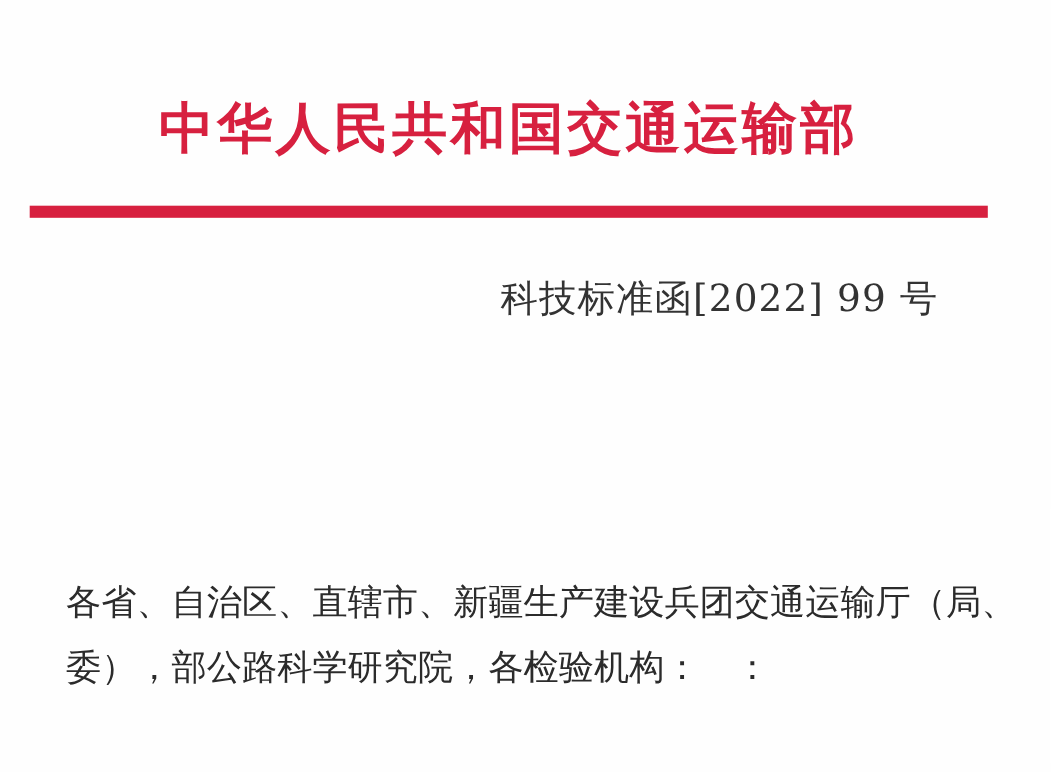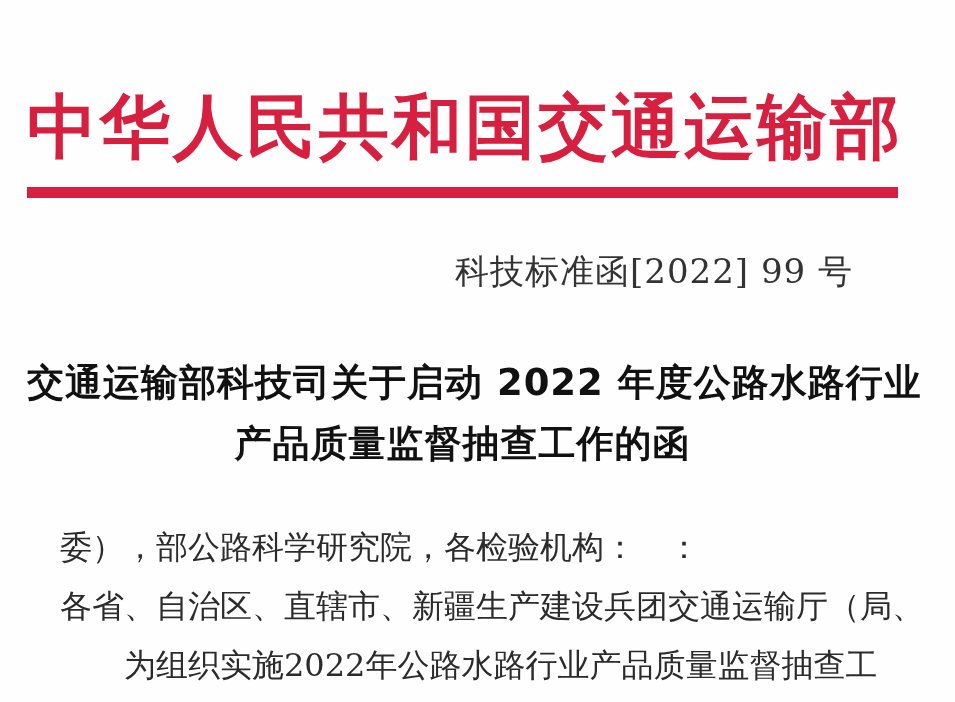--- a/index.html
+++ b/index.html
@@ -19,21 +19,21 @@
     overflow: hidden;
     font-family: "DejaVu Serif", "Liberation Serif", serif;
   }
   .masthead-title {
     position: absolute;
     top: 92px;
     left: 27px;
     width: 871px;
     text-align: center;
     font-family: "DejaVu Serif", "Liberation Serif", serif;
-    font-size: 70px;
+    font-size: 50px;
     font-weight: bold;
     letter-spacing: 3px;
     line-height: 1.0;
     color: var(--red);
     white-space: nowrap;
   }
   .masthead-rule {
     position: absolute;
     top: 187px;
     left: 27px;
@@ -82,24 +82,19 @@
 <body>
 
 <div class="page">
 
   <div class="masthead-title">中华人民共和国交通运输部</div>
 
   <div class="masthead-rule"></div>
 
   <div class="doc-number">科技标准函[2022] 99 号</div>
 
-  <div class="letter-title">
-    <div class="t-line">交通运输部科技司关于启动 2022 年度公路水路行业</div>
-    <div class="t-line">产品质量监督抽查工作的函</div>
-  </div>
 
   <div class="letter-body">
+    <p>各省、自治区、直辖市、新疆生产建设兵团交通运输厅（局、</p>
     <p>委），部公路科学研究院，各检验机构：　：</p>
-    <p>各省、自治区、直辖市、新疆生产建设兵团交通运输厅（局、</p>
-    <p class="indent">为组织实施2022年公路水路行业产品质量监督抽查工</p>
   </div>
 
 </div>
 
 </body></html>

